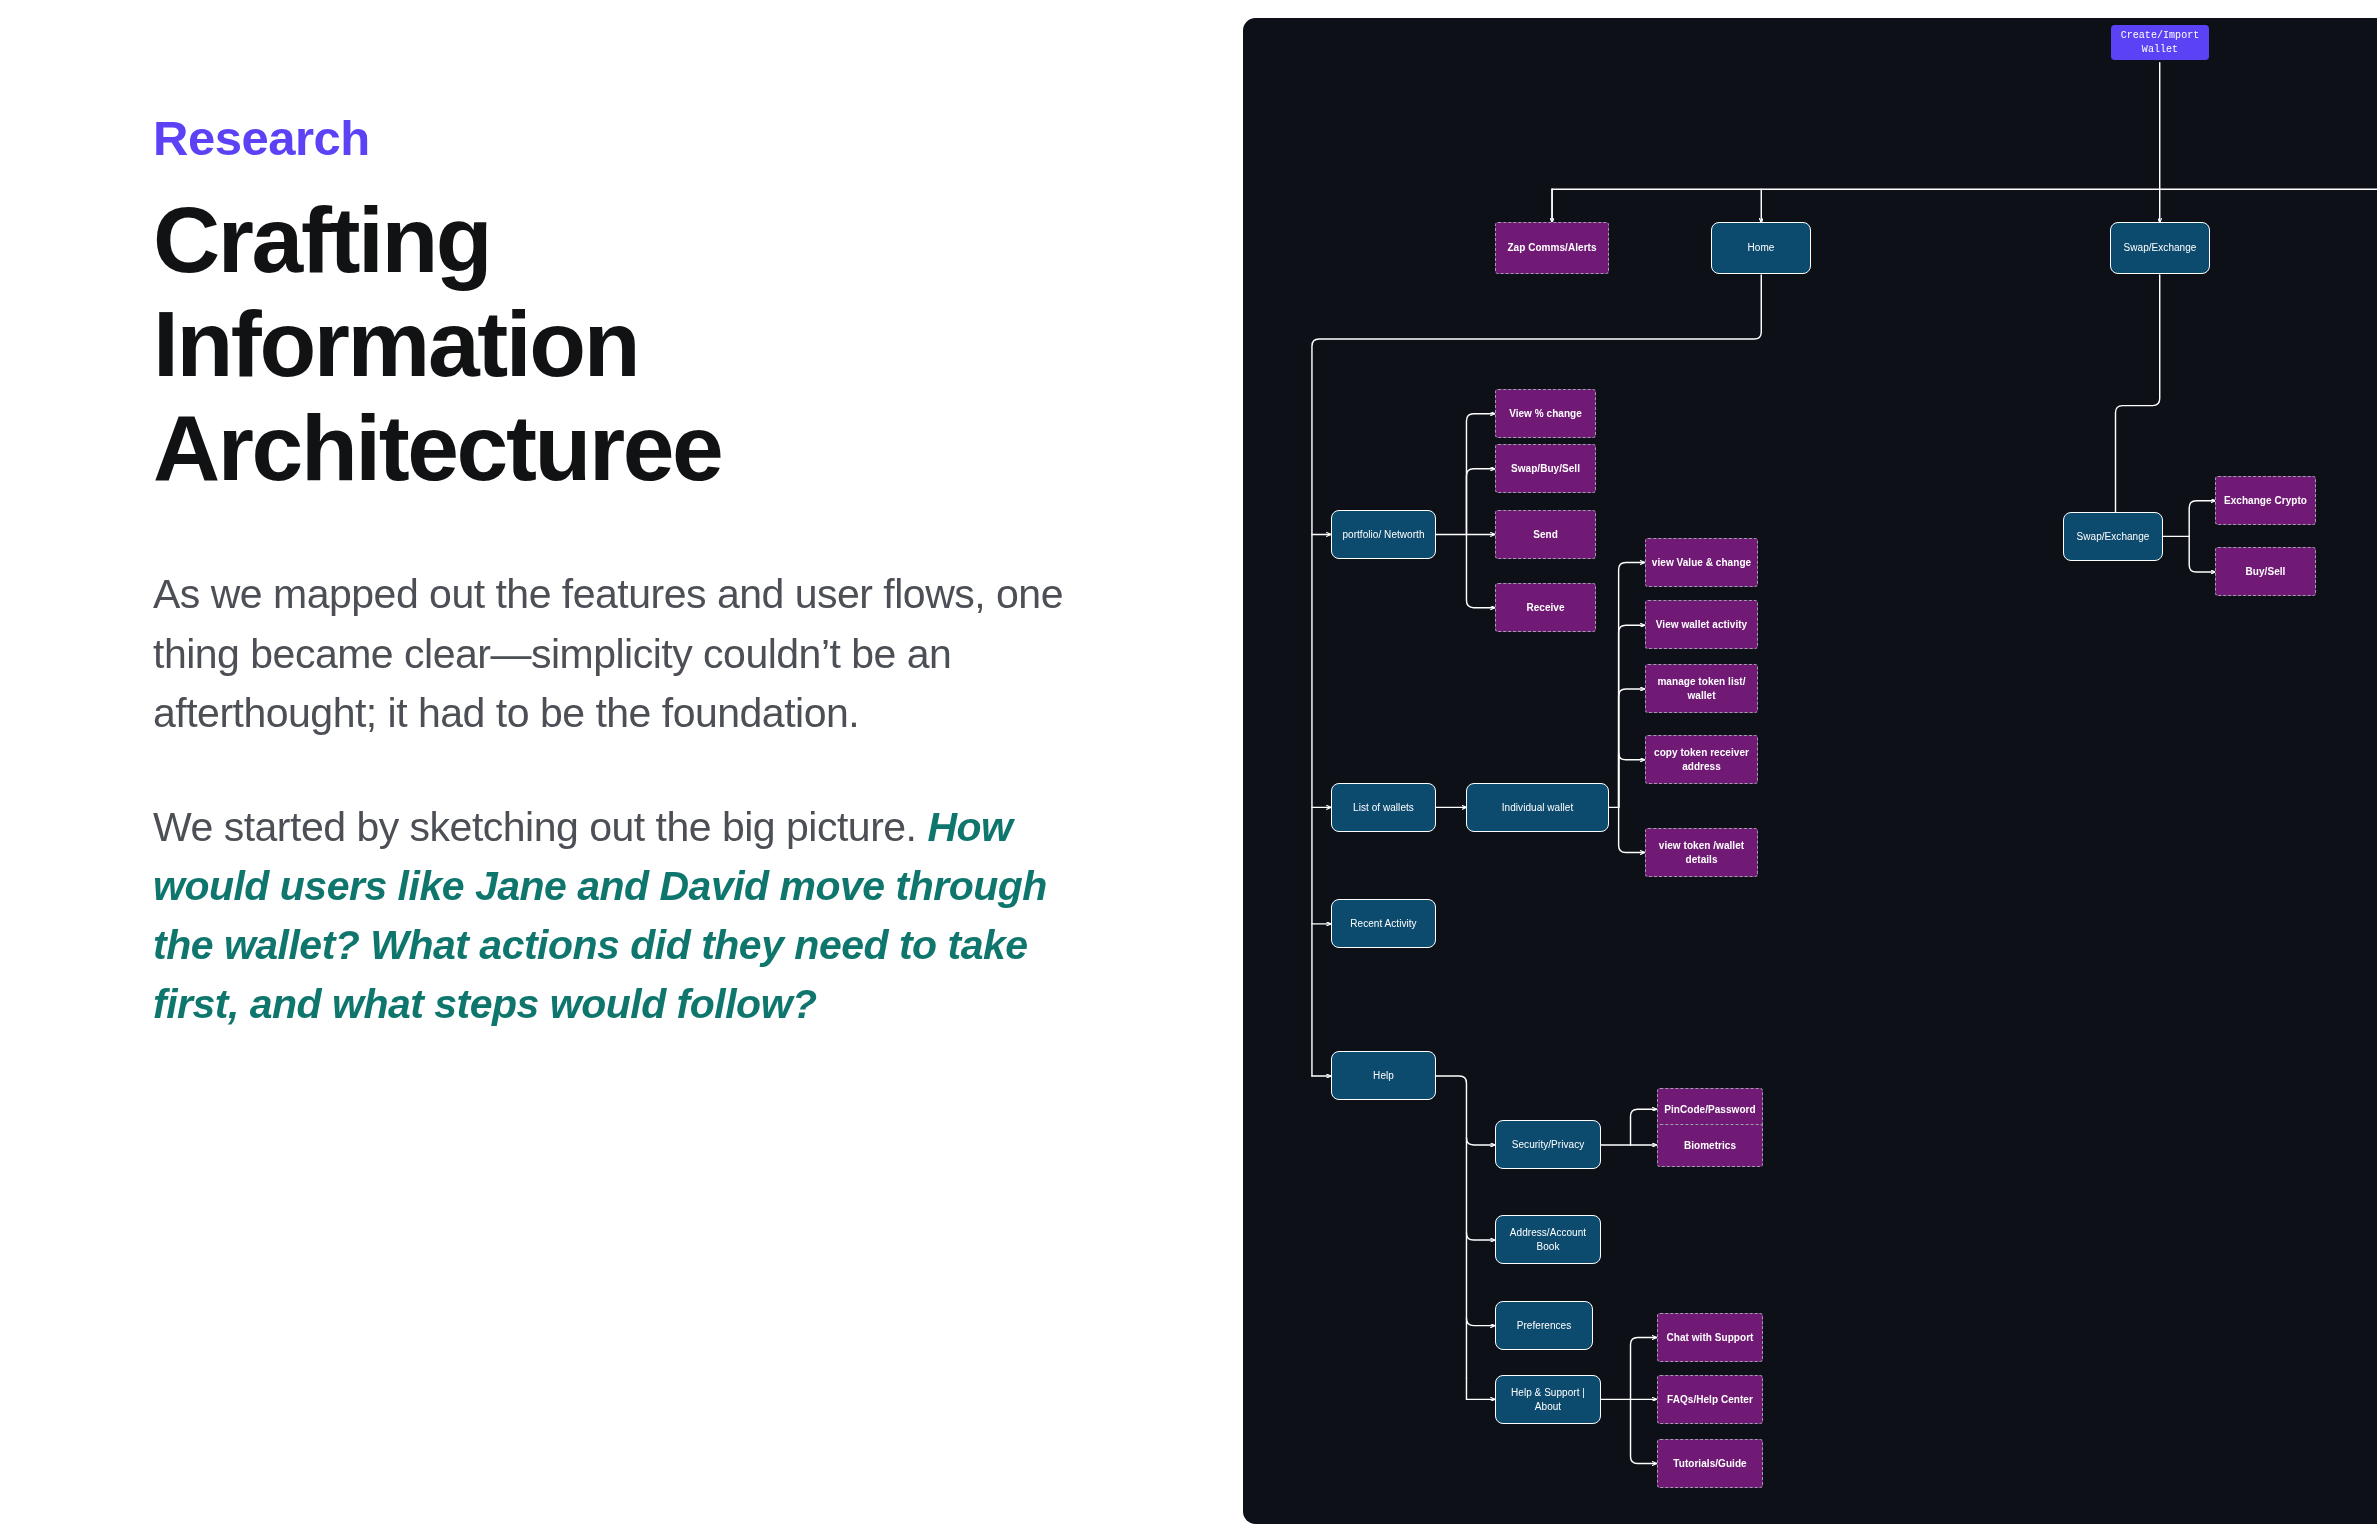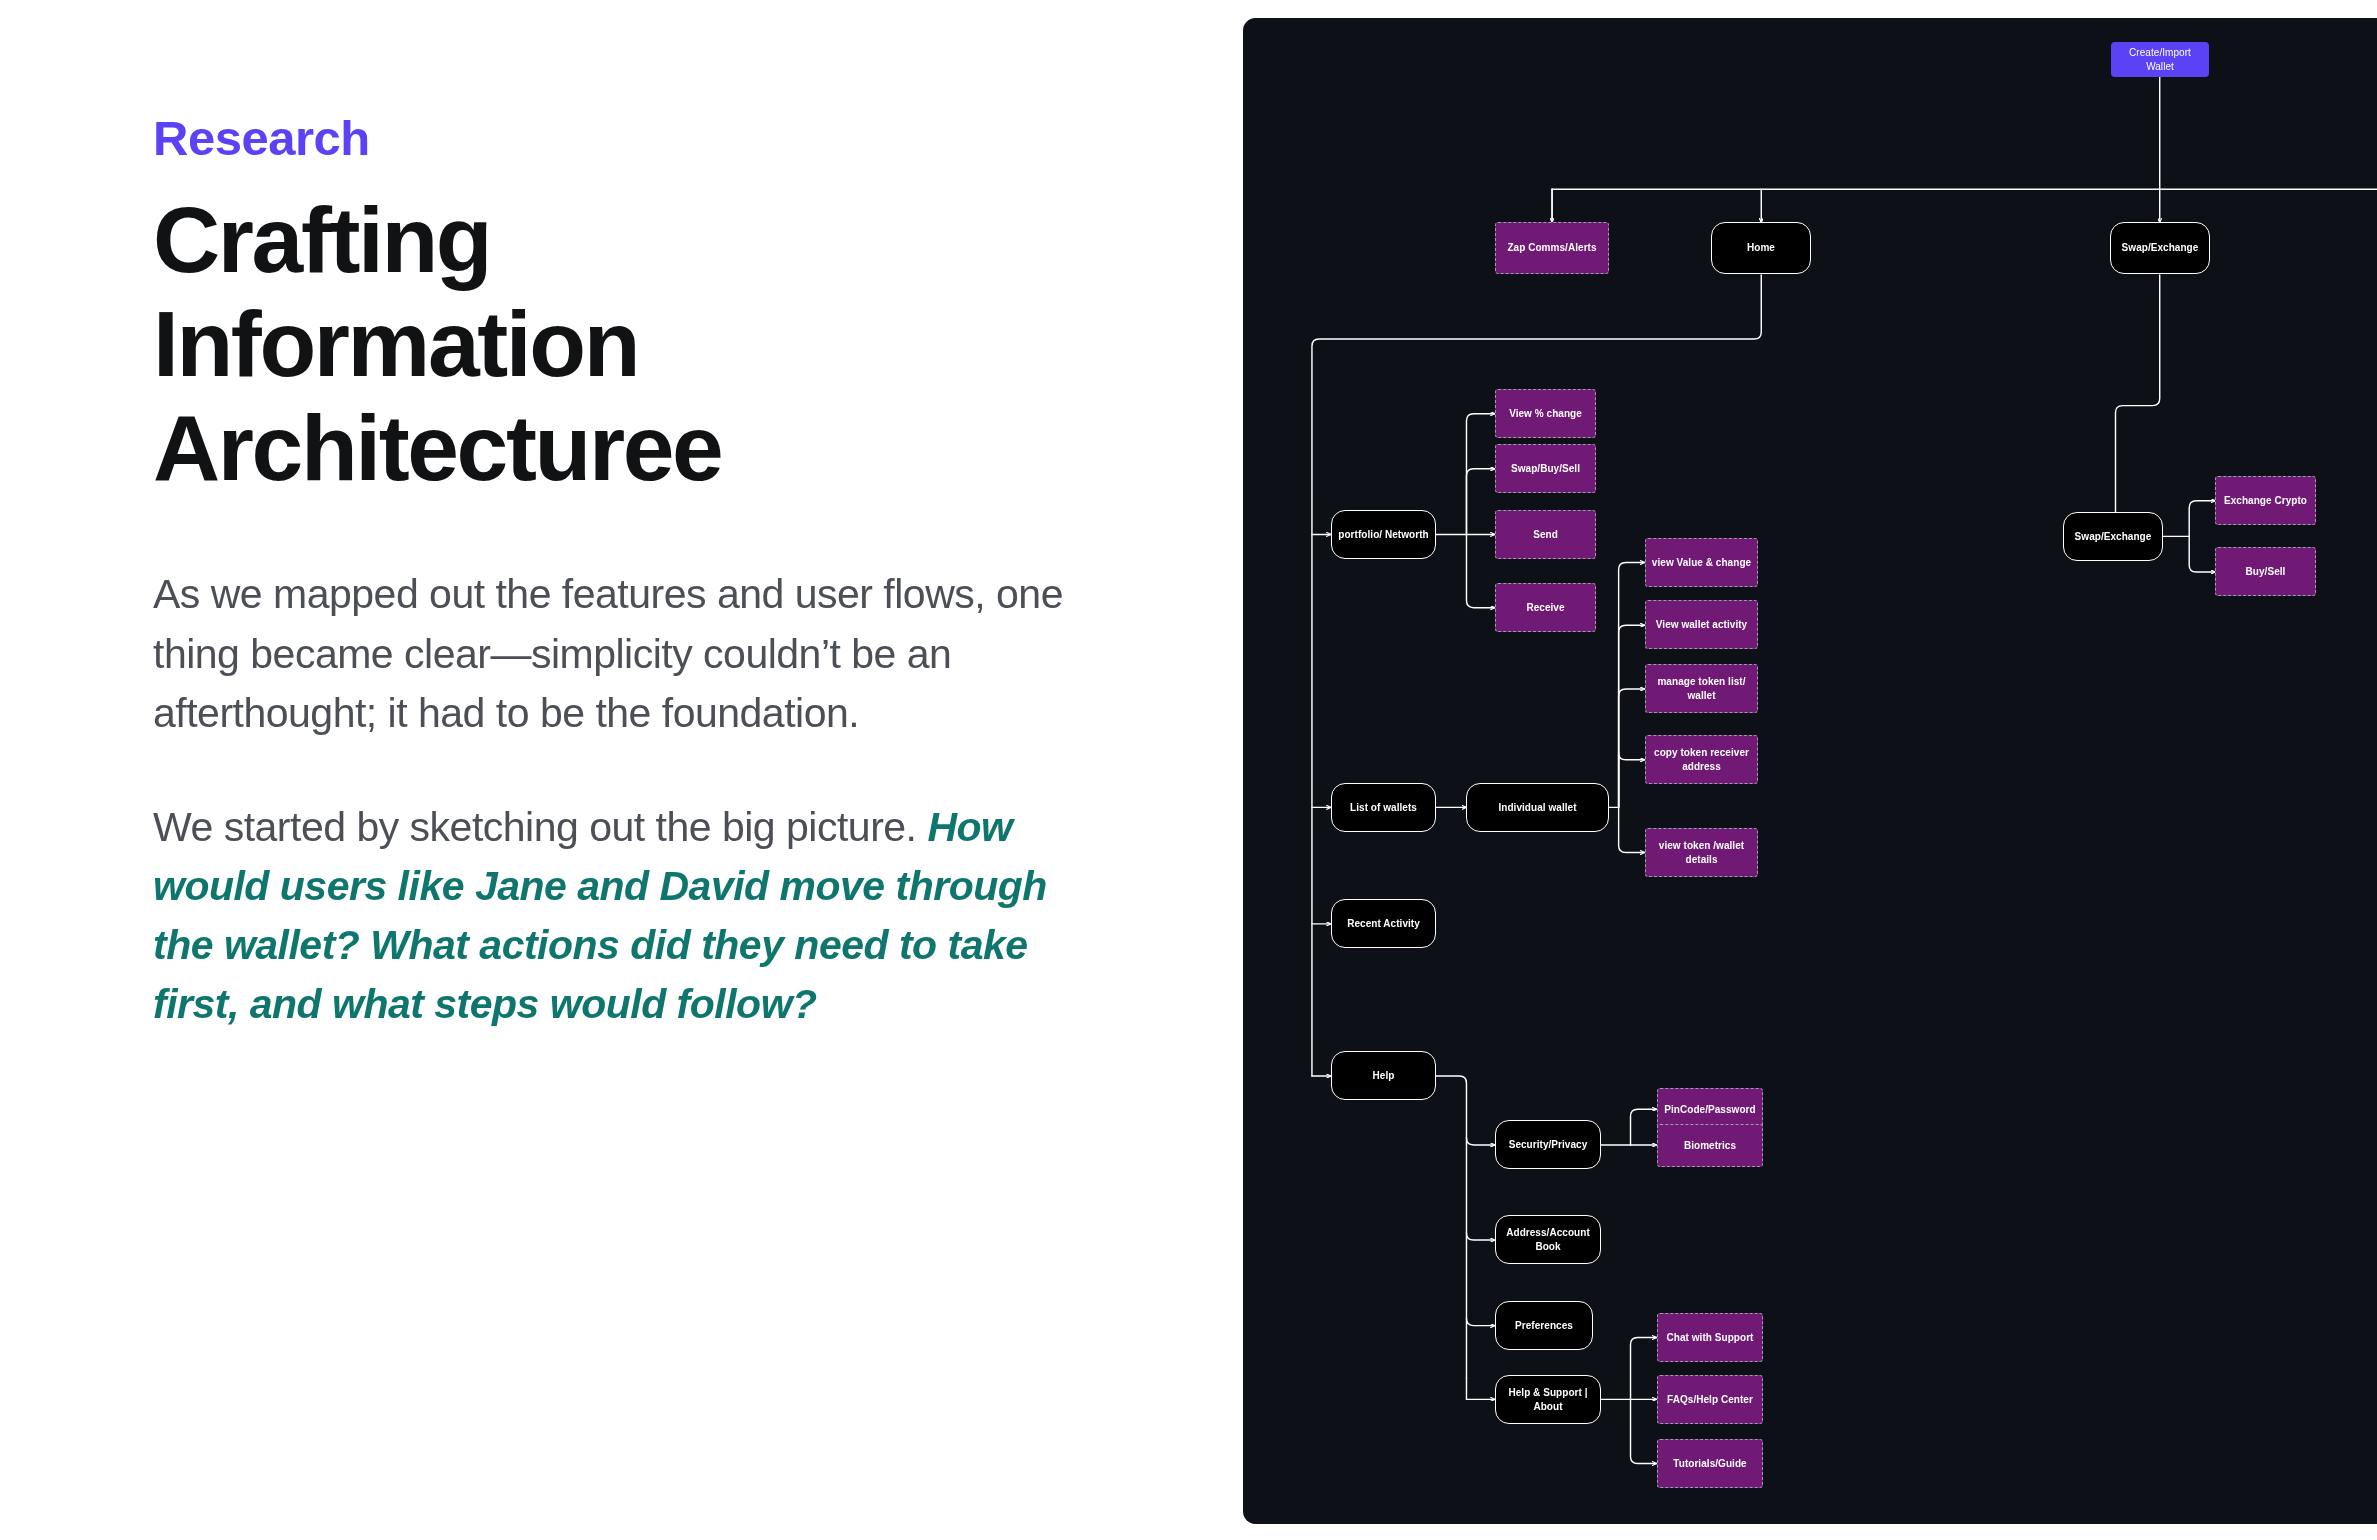--- a/index.html
+++ b/index.html
@@ -41,21 +41,21 @@
 
   .node {
     position: absolute;
     display: flex; align-items: center; justify-content: center;
     text-align: center;
     color: #ffffff;
     font-size: 10px; line-height: 1.38;
     padding: 1.9px 3.8px;
     letter-spacing: 0.05px;
   }
-  .node.solid { border: 1.4px solid #ffffff; border-radius: 14px; background: #000000; font-weight: bold; }
+  .node.solid { border: 1.4px solid #ffffff; border-radius: 8px; background: #0c4a6e; }
   .node.dashed { border: 1.4px dashed #9aa0a6; border-radius: 3.3px; background: #701a75; font-weight: bold; }
   .node.root {
     background: #5B43F5; border: none; border-radius: 3.8px;
     color: #ffffff; font-size: 10px;
   }
   .node span { display: block; }
 </style>
 </head>
 <body>
 
@@ -149,21 +149,21 @@
           <path d="M 2637 1090 L 2695 1090"></path>
           <path d="M 2695 1090 L 2695 1028 Q 2695 1013 2710 1013 L 2750 1013" marker-end="url(#ah)"></path>
           <path d="M 2695 1090 L 2695 1152 Q 2695 1167 2710 1167 L 2750 1167" marker-end="url(#ah)"></path>
 
           <path d="M 3240 540 L 3240 1000 Q 3240 1015 3255 1015 L 3300 1015" marker-end="url(#ah)"></path>
           <path d="M 3240 540 L 3240 1155 Q 3240 1170 3255 1170 L 3300 1170" marker-end="url(#ah)"></path>
 
         </g>
       </svg>
 
-      <div class="node root" style="left:868px; top:24px; width:98px; height:35px;">
+      <div class="node root" style="left:868px; top:7px; width:98px; height:35px;font-family:Liberation Mono, monospace;">
         <span>Create/Import Wallet</span>
       </div>
 
       <div class="node dashed" style="left:252px; top:204px; width:114px; height:52px;">
         <span>Zap Comms/Alerts</span>
       </div>
       <div class="node solid" style="left:468px; top:204px; width:100px; height:52px;">
         <span>Home</span>
       </div>
       <div class="node solid" style="left:867px; top:204px; width:100px; height:52px;">

